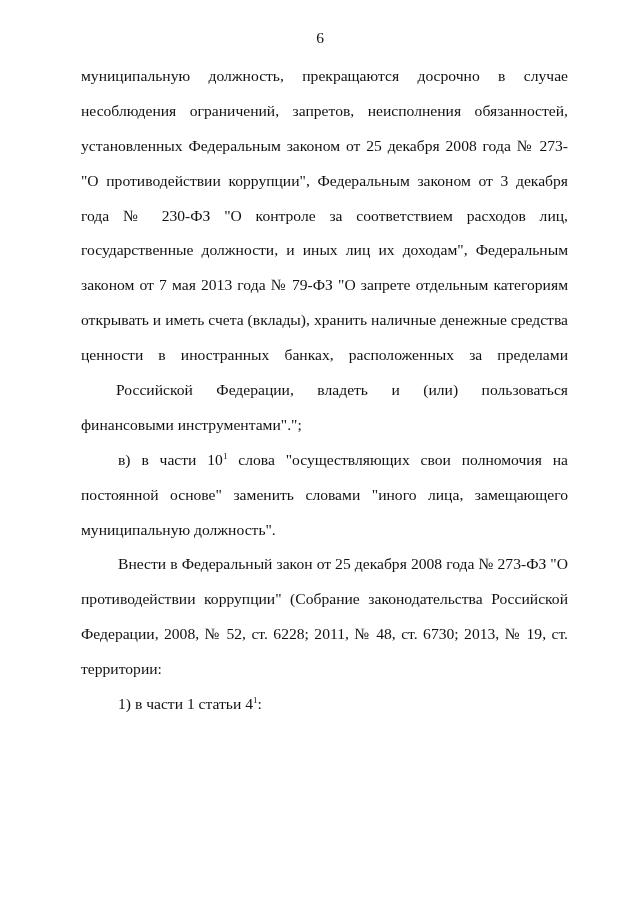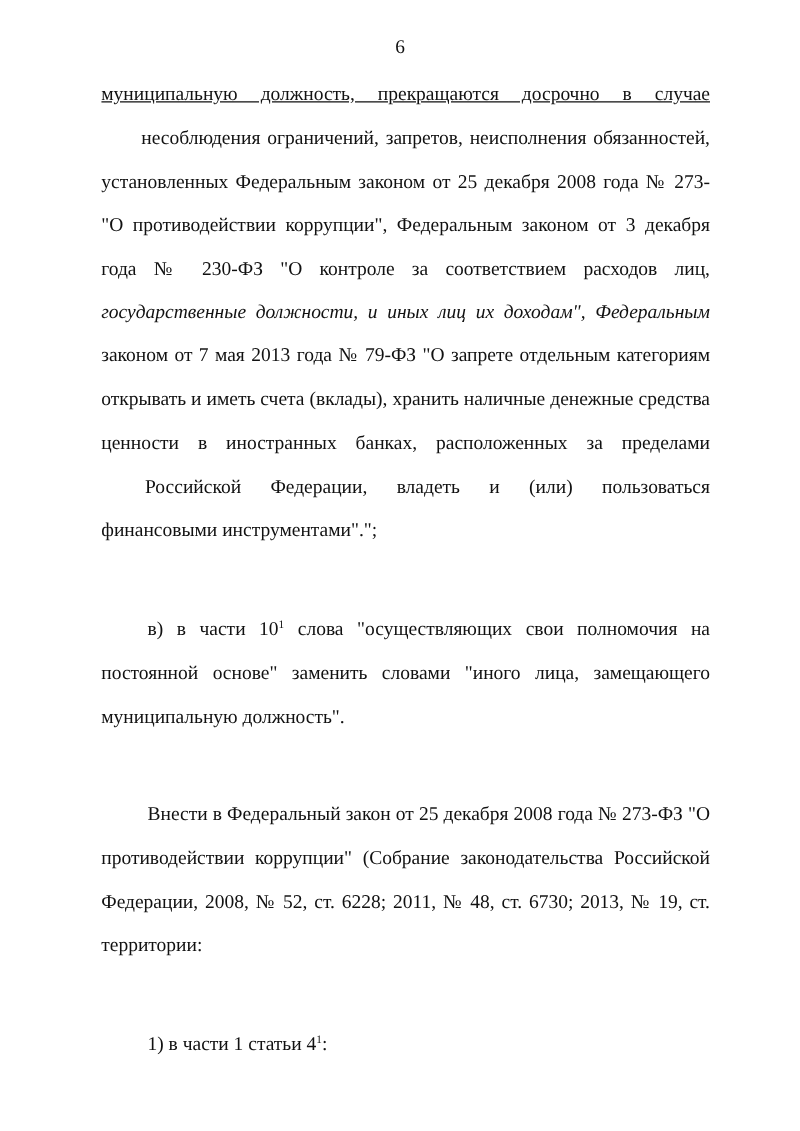--- a/index.html
+++ b/index.html
@@ -39,21 +39,20 @@
       text-align: justify;
       text-align-last: justify;
       word-spacing: 0;
     }
     .line.last {
       text-align: left;
       text-align-last: left;
     }
     .line.indent {
       padding-left: 37px;
-      margin-top: 44px;
     }
     .heading {
       font-weight: bold;
       margin-top: 3px;
     }
     sup {
       font-size: 9px;
       line-height: 0;
       vertical-align: 0;
       position: relative;
@@ -61,26 +60,26 @@
     }
   </style>
 </head>
 <body>
 
 <div class="page-number">6</div>
 
 <div class="content">
 
   <div>
-    <span class="line" style="white-space: normal; overflow: hidden; text-decoration: underline;">муниципальную должность, прекращаются досрочно в случае</span>
-    <span class="line" style="white-space: normal; overflow: hidden; margin-left: 32px;">несоблюдения ограничений, запретов, неисполнения обязанностей,</span>
+    <span class="line" style="white-space: normal; overflow: hidden;">муниципальную должность, прекращаются досрочно в случае</span>
+    <span class="line" style="white-space: normal; overflow: hidden;">несоблюдения ограничений, запретов, неисполнения обязанностей,</span>
     <span class="line" style="white-space: normal; overflow: hidden;">установленных Федеральным законом от 25 декабря 2008 года № 273-ФЗ</span>
     <span class="line" style="white-space: normal; overflow: hidden;">"О противодействии коррупции", Федеральным законом от 3 декабря 2012</span>
     <span class="line" style="white-space: normal; overflow: hidden;">года № 230-ФЗ "О контроле за соответствием расходов лиц, замещающих</span>
-    <span class="line" style="white-space: normal; overflow: hidden; font-style: italic;">государственные должности, и иных лиц их доходам", Федеральным</span>
+    <span class="line" style="white-space: normal; overflow: hidden;">государственные должности, и иных лиц их доходам", Федеральным</span>
     <span class="line" style="white-space: normal; overflow: hidden;">законом от 7 мая 2013 года № 79-ФЗ "О запрете отдельным категориям лиц</span>
     <span class="line" style="white-space: normal; overflow: hidden;">открывать и иметь счета (вклады), хранить наличные денежные средства и</span>
     <span class="line" style="white-space: normal; overflow: hidden;">ценности в иностранных банках, расположенных за пределами территории</span>
     <span class="line" style="white-space: normal; overflow: hidden; margin-left: 35px;">Российской Федерации, владеть и (или) пользоваться иностранными</span>
     <span class="line last">финансовыми инструментами".";</span>
   </div>
 
   <div>
     <span class="line indent" style="white-space: normal; overflow: hidden;"><span>в) в части 10</span><sup>1</sup><span> слова "осуществляющих свои полномочия на</span></span>
     <span class="line" style="white-space: normal; overflow: hidden;">постоянной основе" заменить словами "иного лица, замещающего</span>

